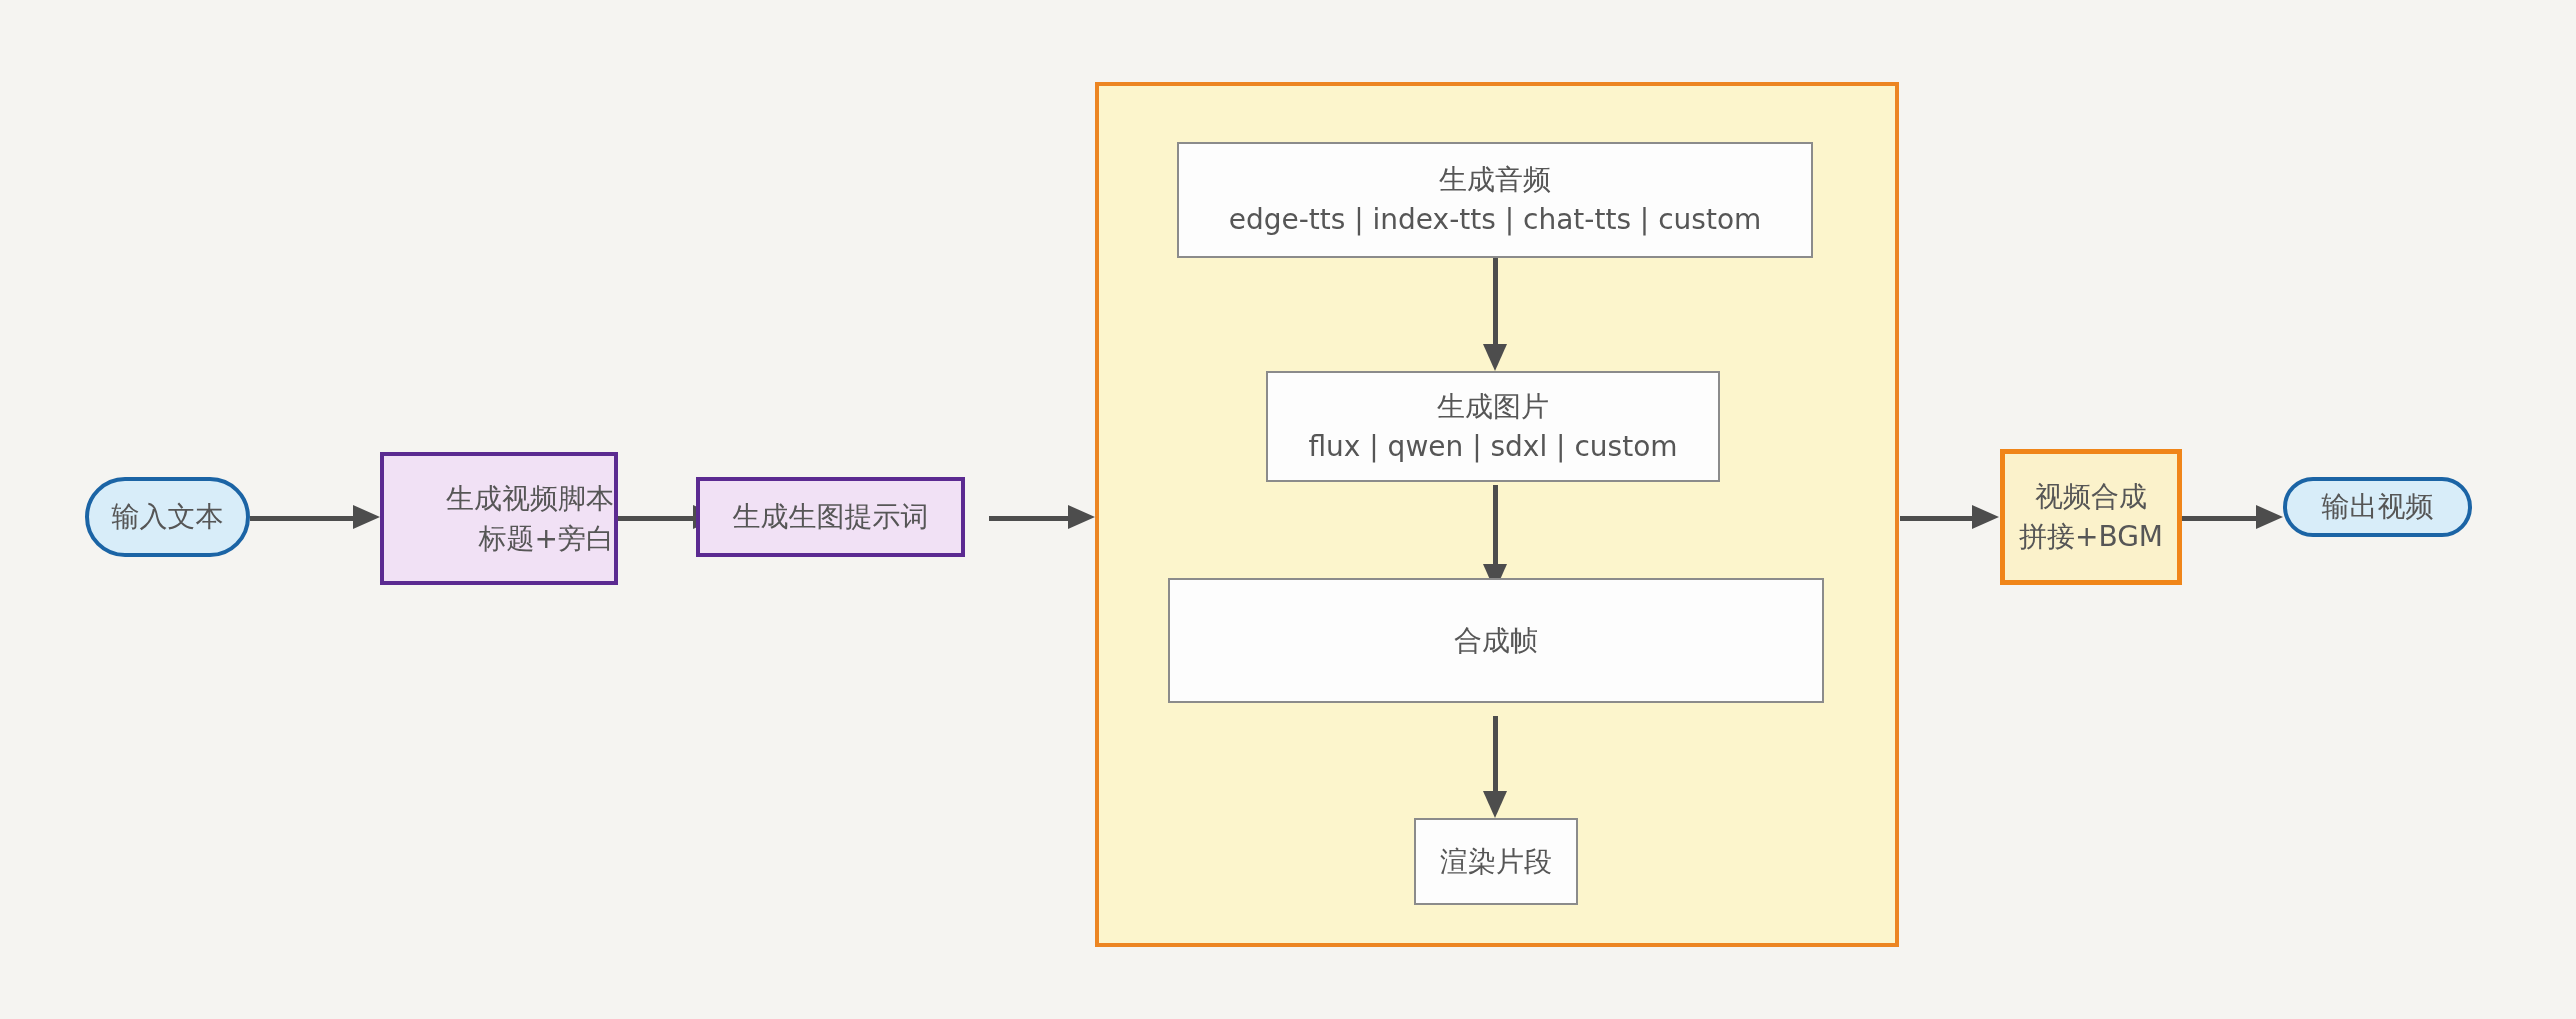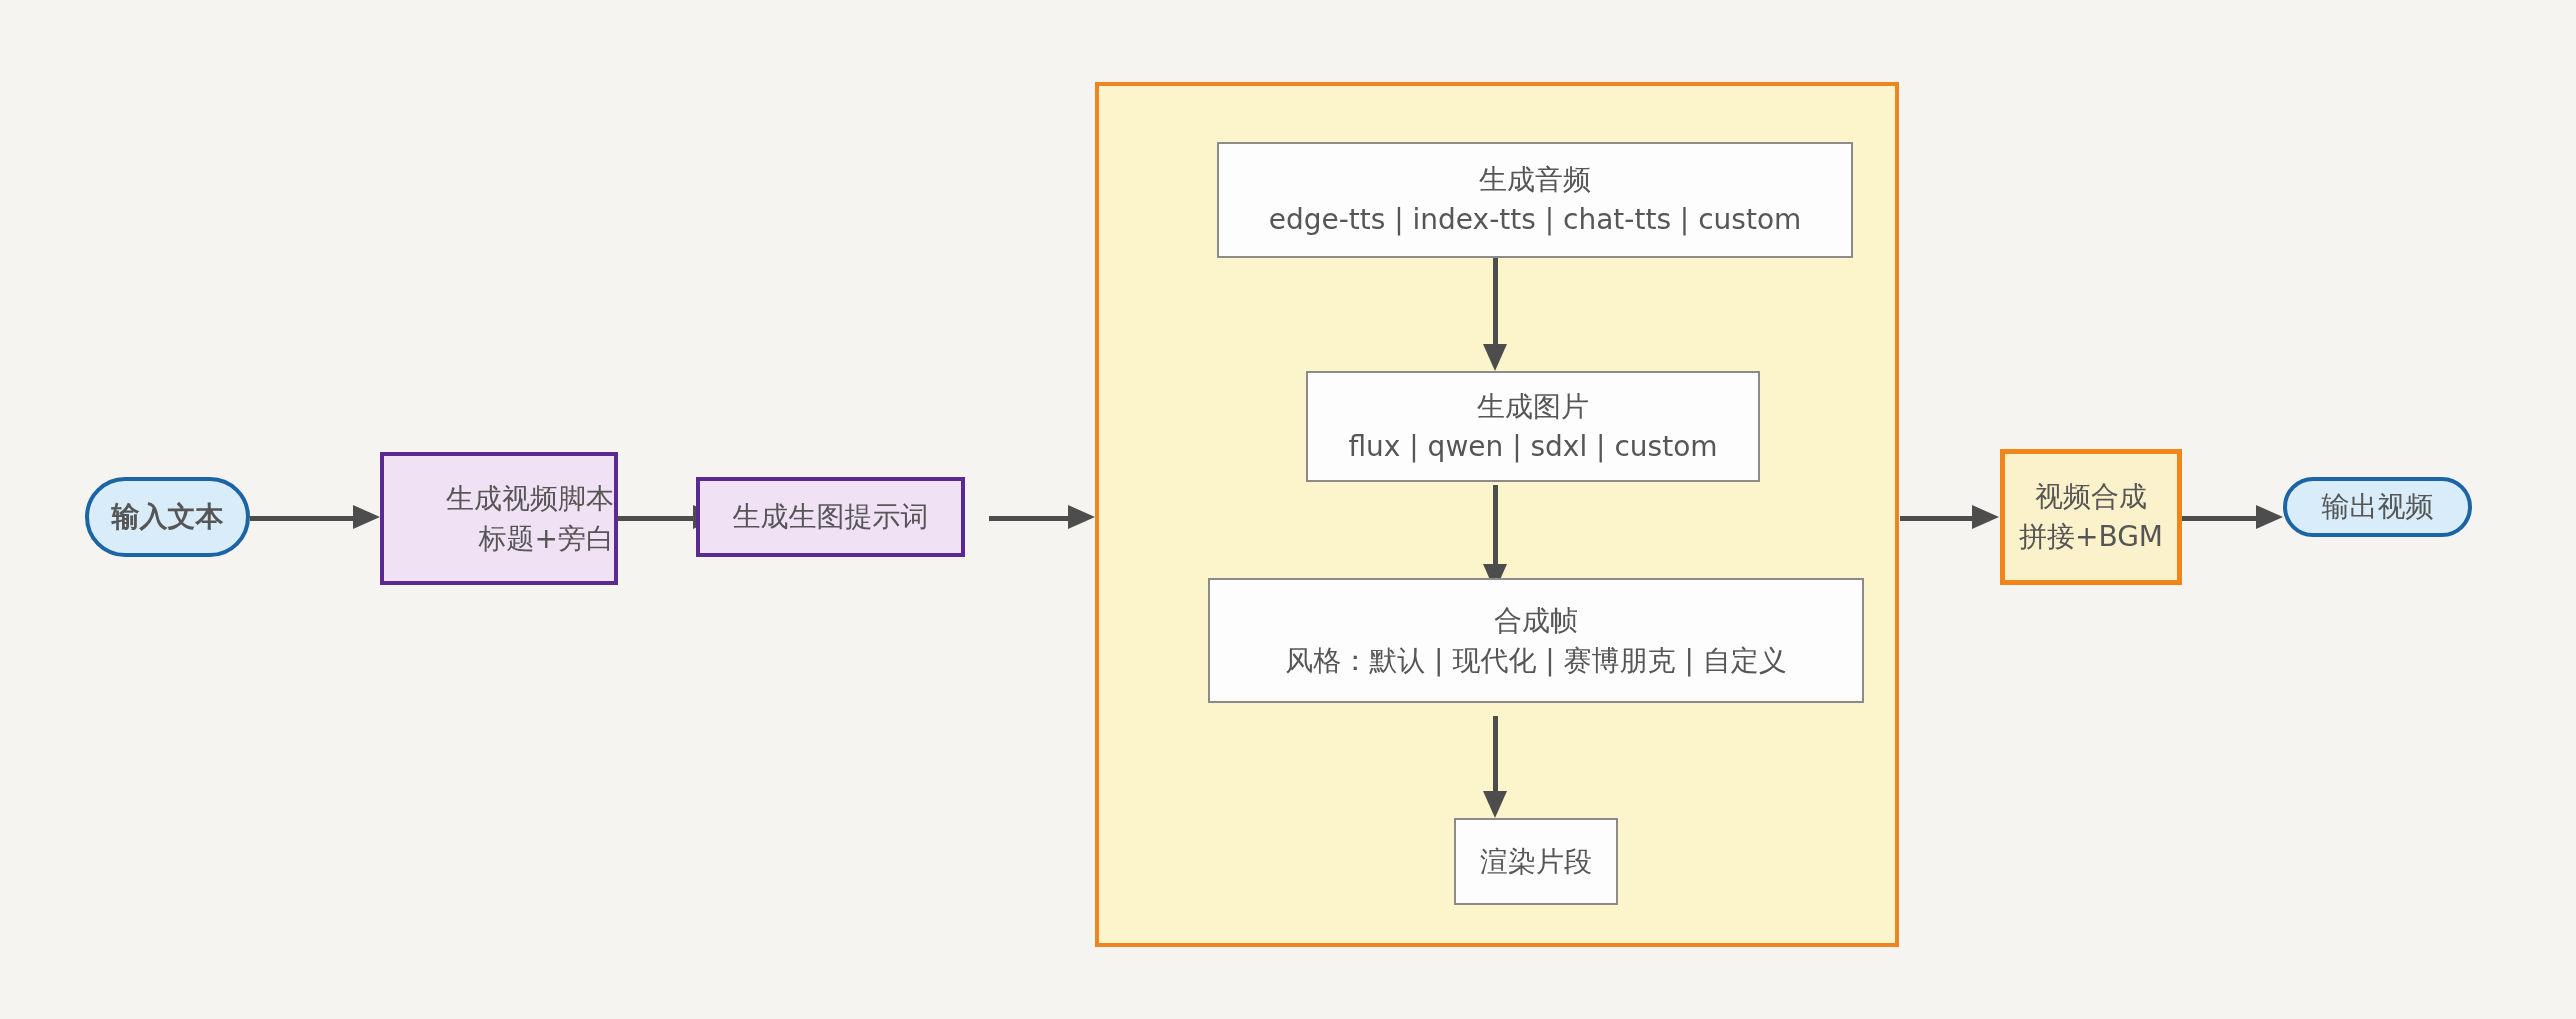--- a/index.html
+++ b/index.html
@@ -35,21 +35,20 @@
   }
   .container-box {
     position: absolute;
     box-sizing: border-box;
     border-style: solid;
     border-width: 4.5px;
   }
   .step {
     border-style: solid;
     border-width: 2.7px;
-    margin-left: 40px;
   }
   .compose {
     border-style: solid;
     border-width: 5.5px;
   }
   .hline {
     position: absolute;
     height: 4.5px;
   }
   .vline {
@@ -72,21 +71,21 @@
     border-top-width: 27px;
     border-top-style: solid;
   }
   .line2 { display: block; }
 </style>
 </head>
 <body>
 
 <div class="canvas" style="background-color: rgb(245, 244, 241);">
 
-  <div class="node stadium" style="left: 85px; top: 477px; width: 165px; height: 80px; background-color: rgb(216, 237, 249); border-color: rgb(27, 100, 165); font-weight: bold;">
+  <div class="node stadium" style="left: 85px; top: 477px; width: 165px; height: 80px; background-color: rgb(216, 237, 249); border-color: rgb(27, 100, 165);">
     <span>输入文本</span>
   </div>
 
   <div>
     <div class="hline" style="left: 250px; top: 516px; width: 105px; background-color: rgb(77, 77, 77);"></div>
     <div class="head-right" style="left: 353px; top: 505px; border-left-color: rgb(77, 77, 77);"></div>
   </div>
 
   <div class="node proc" style="left: 380px; top: 452px; width: 238px; height: 133px; background-color: rgb(241, 225, 245); border-color: rgb(91, 42, 145); align-items: flex-end;">
     <span>生成视频脚本</span>
@@ -124,21 +123,20 @@
     <span class="line2">flux | qwen | sdxl | custom</span>
   </div>
 
   <div>
     <div class="vline" style="left: 1493px; top: 485px; height: 80px; background-color: rgb(77, 77, 77);"></div>
     <div class="head-down" style="left: 1483px; top: 564px; border-top-color: rgb(77, 77, 77);"></div>
   </div>
 
   <div class="node step" style="left: 1168px; top: 578px; width: 656px; height: 125px; background-color: rgb(253, 253, 253); border-color: rgb(139, 139, 139);">
     <span>合成帧</span>
-    <span class="line2">风格：默认 | 现代化 | 赛博朋克 | 自定义</span>
   </div>
 
   <div>
     <div class="vline" style="left: 1493px; top: 716px; height: 76px; background-color: rgb(77, 77, 77);"></div>
     <div class="head-down" style="left: 1483px; top: 791px; border-top-color: rgb(77, 77, 77);"></div>
   </div>
 
   <div class="node step" style="left: 1414px; top: 818px; width: 164px; height: 87px; background-color: rgb(253, 253, 253); border-color: rgb(139, 139, 139);">
     <span>渲染片段</span>
   </div>

